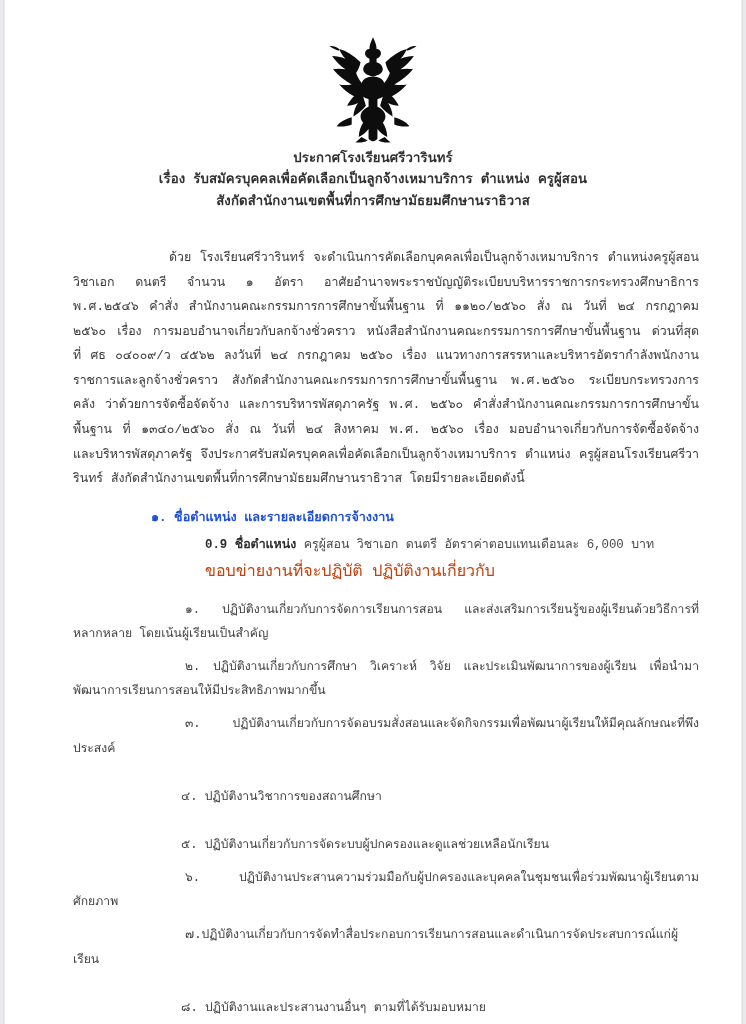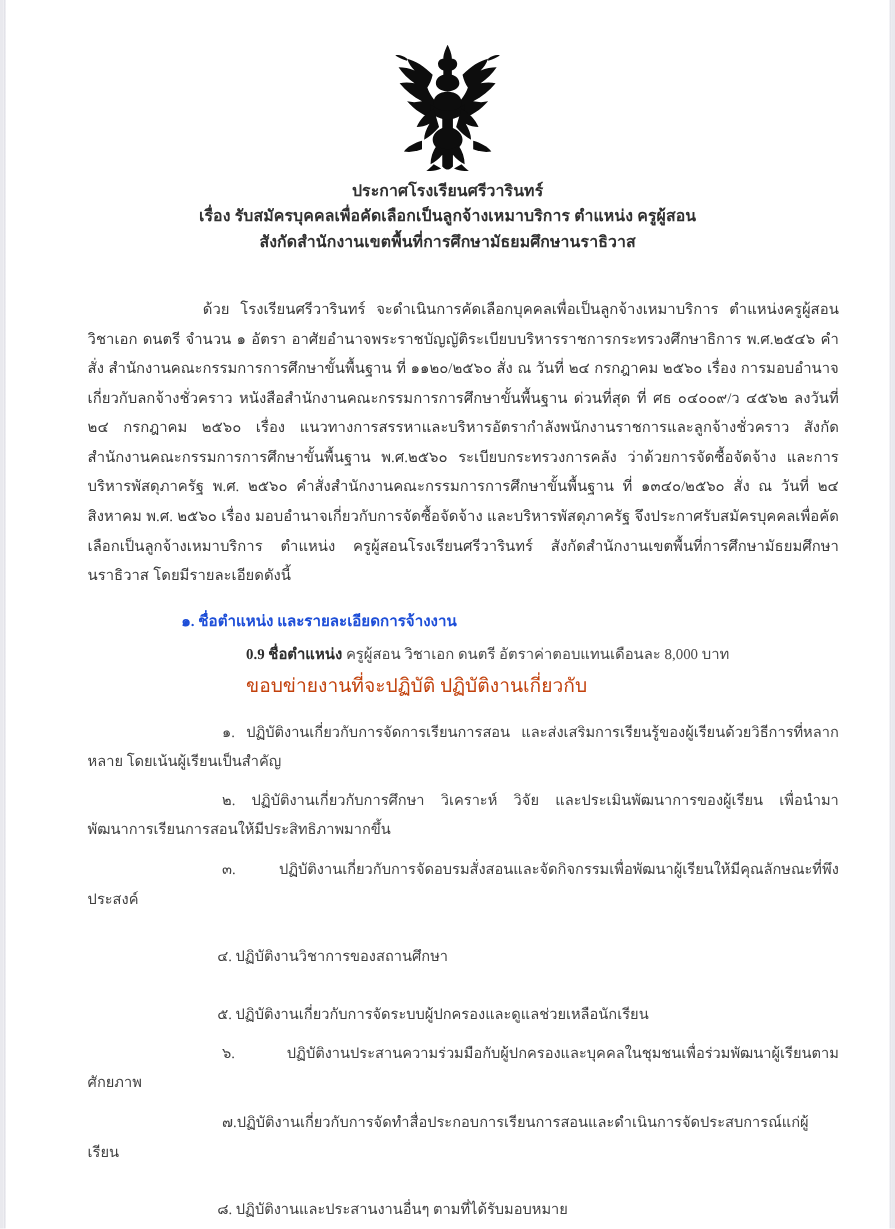--- a/index.html
+++ b/index.html
@@ -12,21 +12,21 @@
   .page {
     position: relative;
     width: 746px;
     height: 1024px;
     margin: 0 auto;
     background: #ffffff;
     box-sizing: border-box;
     border-left: 3px solid #e9e9ee;
     border-right: 3px solid #e9e9ee;
     overflow: hidden;
-    font-family: Liberation Serif, serif;
+    font-family: Liberation Mono, monospace;
     color: #2b2b2b;
     -webkit-font-smoothing: antialiased;
   }
 
   .page::before {
     content: "";
     position: absolute;
     top: 0;
     left: 0;
     width: 2px;
@@ -179,21 +179,21 @@
   </div>
 
   <div class="body-block">
 
     <p class="para">ด้วย โรงเรียนศรีวารินทร์ จะดำเนินการคัดเลือกบุคคลเพื่อเป็นลูกจ้างเหมาบริการ ตำแหน่งครูผู้สอน วิชาเอก ดนตรี จำนวน ๑ อัตรา อาศัยอำนาจพระราชบัญญัติระเบียบบริหารราชการกระทรวงศึกษาธิการ พ.ศ.๒๕๔๖ คำสั่ง สำนักงานคณะกรรมการการศึกษาขั้นพื้นฐาน ที่ ๑๑๒๐/๒๕๖๐ สั่ง ณ วันที่ ๒๔ กรกฎาคม ๒๕๖๐ เรื่อง การมอบอำนาจเกี่ยวกับลกจ้างชั่วคราว หนังสือสำนักงานคณะกรรมการการศึกษาขั้นพื้นฐาน ด่วนที่สุด ที่ ศธ ๐๔๐๐๙/ว ๔๕๖๒ ลงวันที่ ๒๔ กรกฎาคม ๒๕๖๐ เรื่อง แนวทางการสรรหาและบริหารอัตรากำลังพนักงานราชการและลูกจ้างชั่วคราว สังกัดสำนักงานคณะกรรมการการศึกษาขั้นพื้นฐาน พ.ศ.๒๕๖๐ ระเบียบกระทรวงการคลัง ว่าด้วยการจัดซื้อจัดจ้าง และการบริหารพัสดุภาครัฐ พ.ศ. ๒๕๖๐ คำสั่งสำนักงานคณะกรรมการการศึกษาขั้นพื้นฐาน ที่ ๑๓๔๐/๒๕๖๐ สั่ง ณ วันที่ ๒๔ สิงหาคม พ.ศ. ๒๕๖๐ เรื่อง มอบอำนาจเกี่ยวกับการจัดซื้อจัดจ้าง และบริหารพัสดุภาครัฐ จึงประกาศรับสมัครบุคคลเพื่อคัดเลือกเป็นลูกจ้างเหมาบริการ ตำแหน่ง ครูผู้สอนโรงเรียนศรีวารินทร์ สังกัดสำนักงานเขตพื้นที่การศึกษามัธยมศึกษานราธิวาส โดยมีรายละเอียดดังนี้</p>
 
     <p class="sec-heading">๑. ชื่อตำแหน่ง และรายละเอียดการจ้างงาน</p>
 
     <p class="sub-heading">
       <span class="bold-frag">0.9 ชื่อตำแหน่ง</span>
-      <span class="light-frag">ครูผู้สอน วิชาเอก ดนตรี  อัตราค่าตอบแทนเดือนละ 8,000 บาท</span>
+      <span class="light-frag">ครูผู้สอน วิชาเอก ดนตรี  อัตราค่าตอบแทนเดือนละ 6,000 บาท</span>
     </p>
 
     <p class="sub-heading-2">ขอบข่ายงานที่จะปฏิบัติ ปฏิบัติงานเกี่ยวกับ</p>
 
     <p class="duty">๑. ปฏิบัติงานเกี่ยวกับการจัดการเรียนการสอน และส่งเสริมการเรียนรู้ของผู้เรียนด้วยวิธีการที่หลากหลาย โดยเน้นผู้เรียนเป็นสำคัญ</p>
     <p class="duty">๒. ปฏิบัติงานเกี่ยวกับการศึกษา วิเคราะห์ วิจัย และประเมินพัฒนาการของผู้เรียน เพื่อนำมาพัฒนาการเรียนการสอนให้มีประสิทธิภาพมากขึ้น</p>
     <p class="duty">๓. ปฏิบัติงานเกี่ยวกับการจัดอบรมสั่งสอนและจัดกิจกรรมเพื่อพัฒนาผู้เรียนให้มีคุณลักษณะที่พึงประสงค์</p>
     <p class="duty tight">๔. ปฏิบัติงานวิชาการของสถานศึกษา</p>
     <p class="duty tight">๕. ปฏิบัติงานเกี่ยวกับการจัดระบบผู้ปกครองและดูแลช่วยเหลือนักเรียน</p>
     <p class="duty">๖. ปฏิบัติงานประสานความร่วมมือกับผู้ปกครองและบุคคลในชุมชนเพื่อร่วมพัฒนาผู้เรียนตามศักยภาพ</p>

